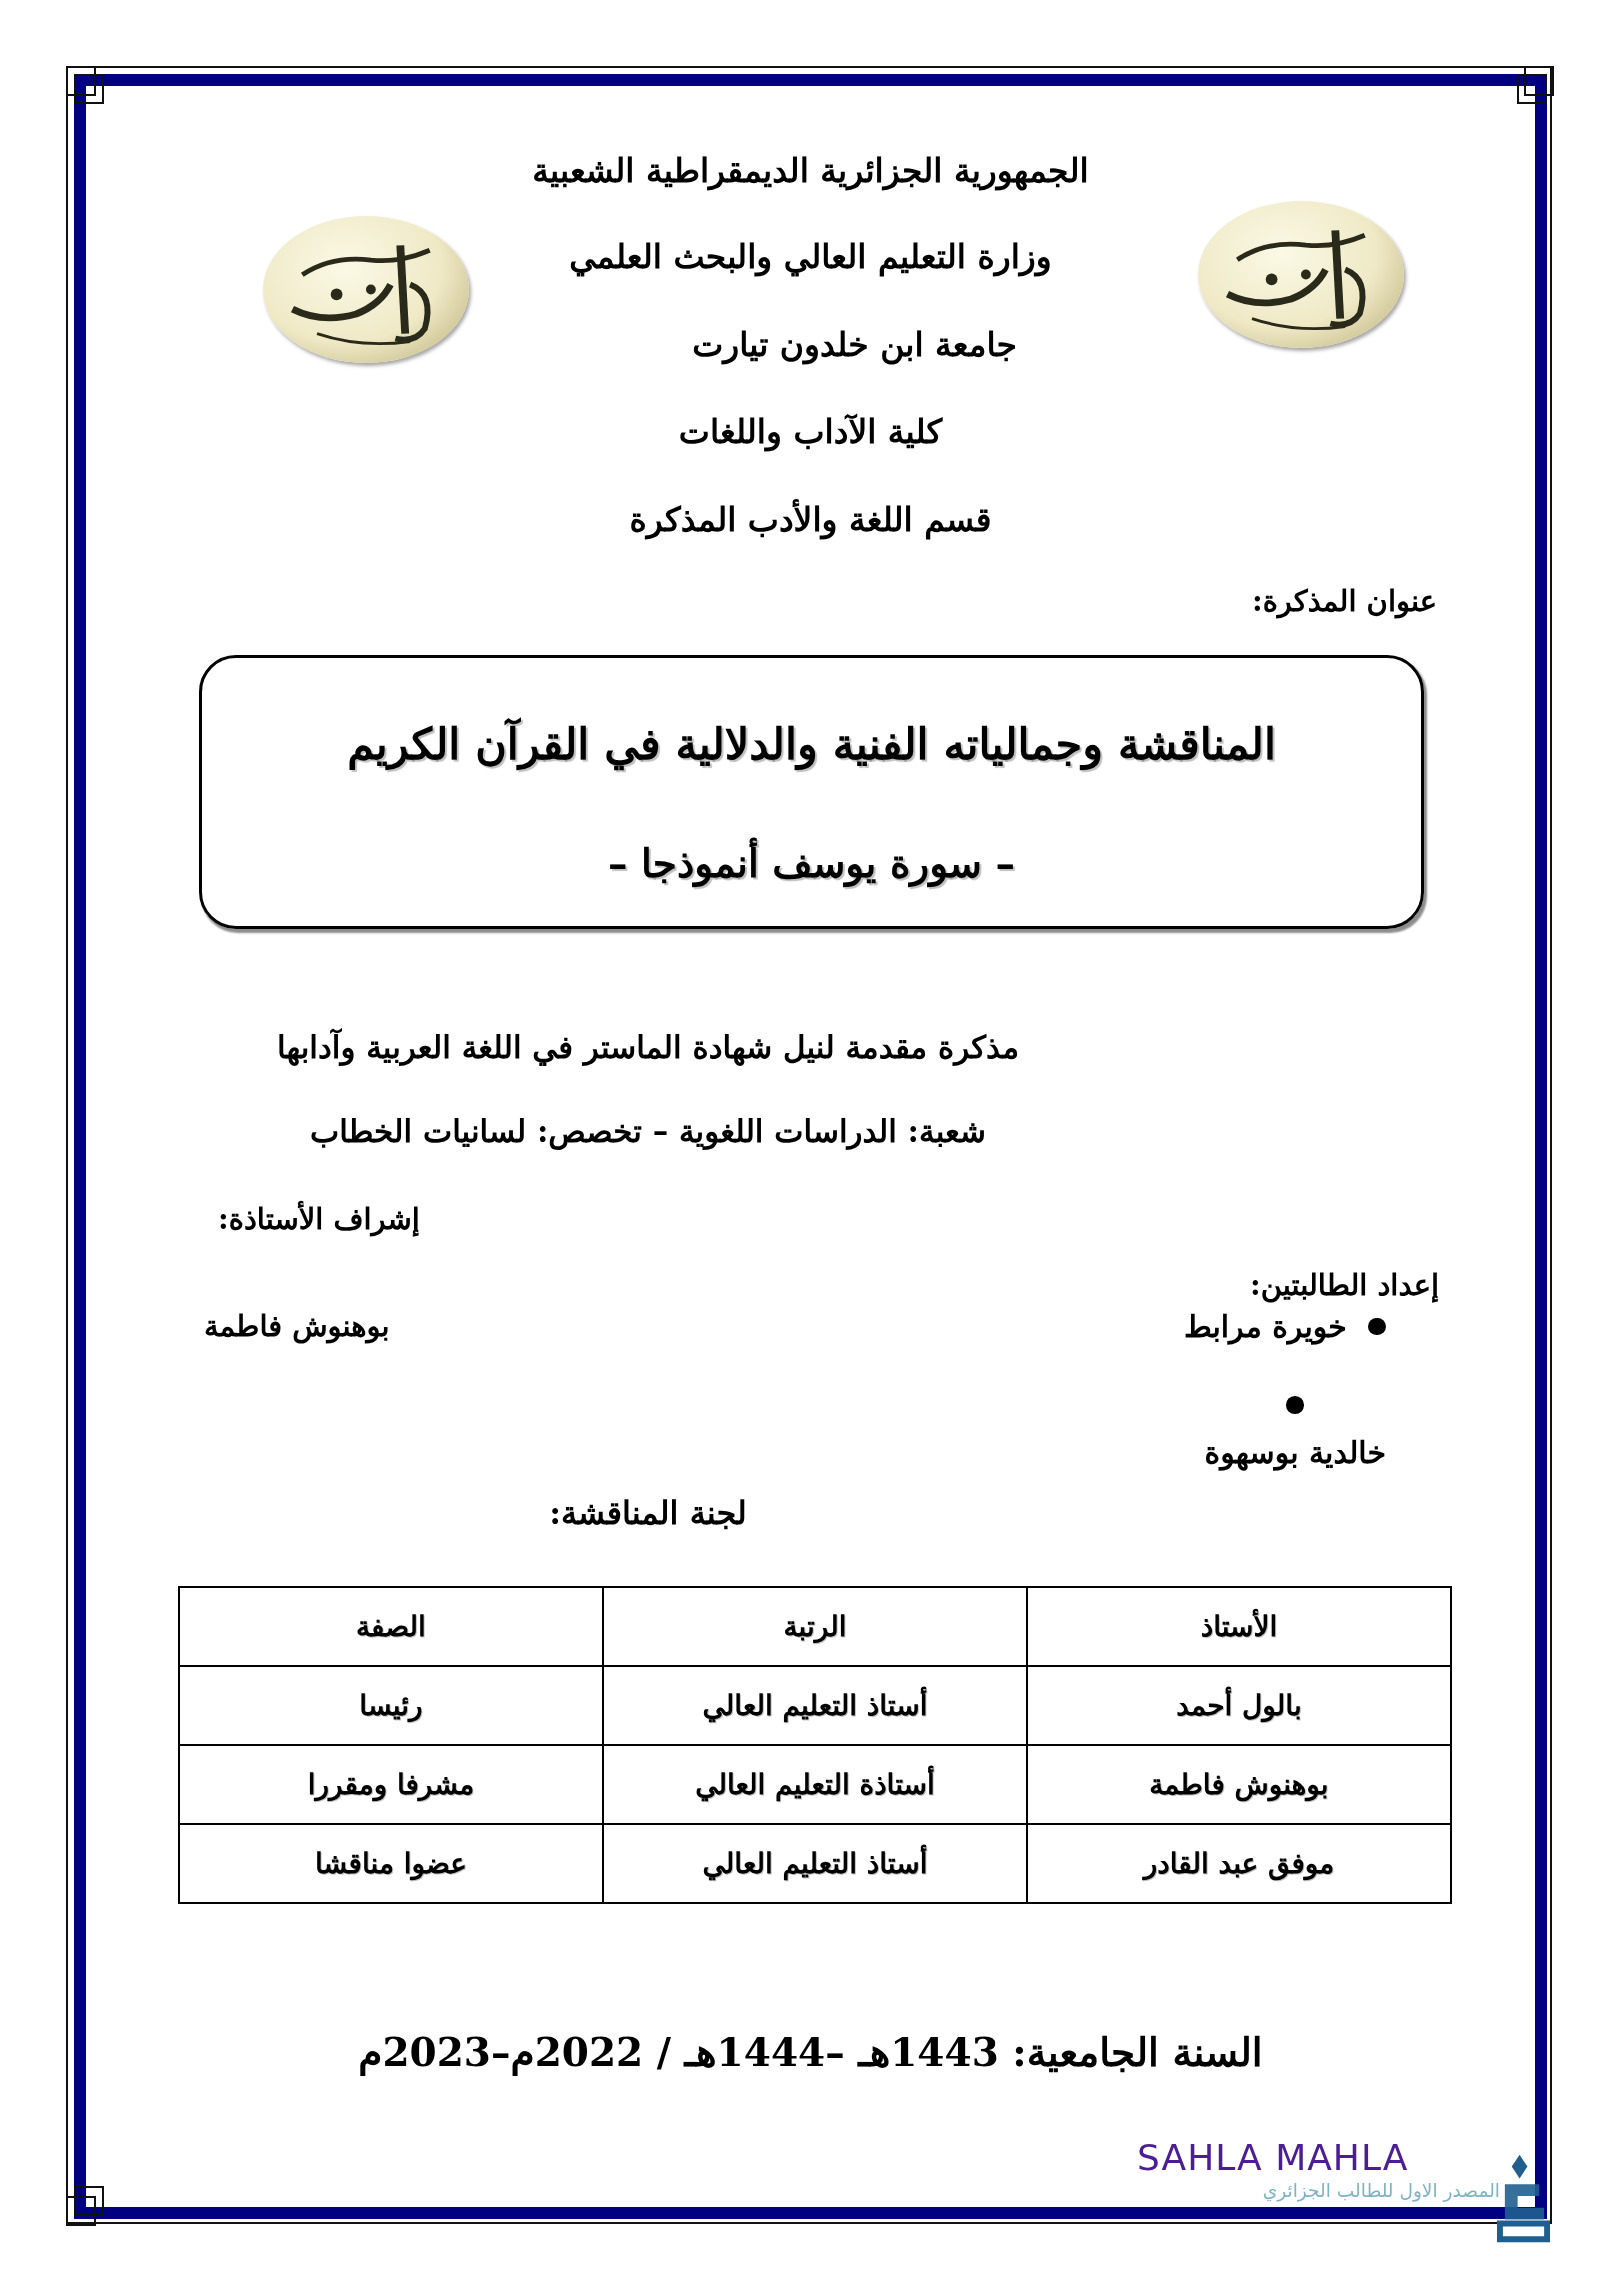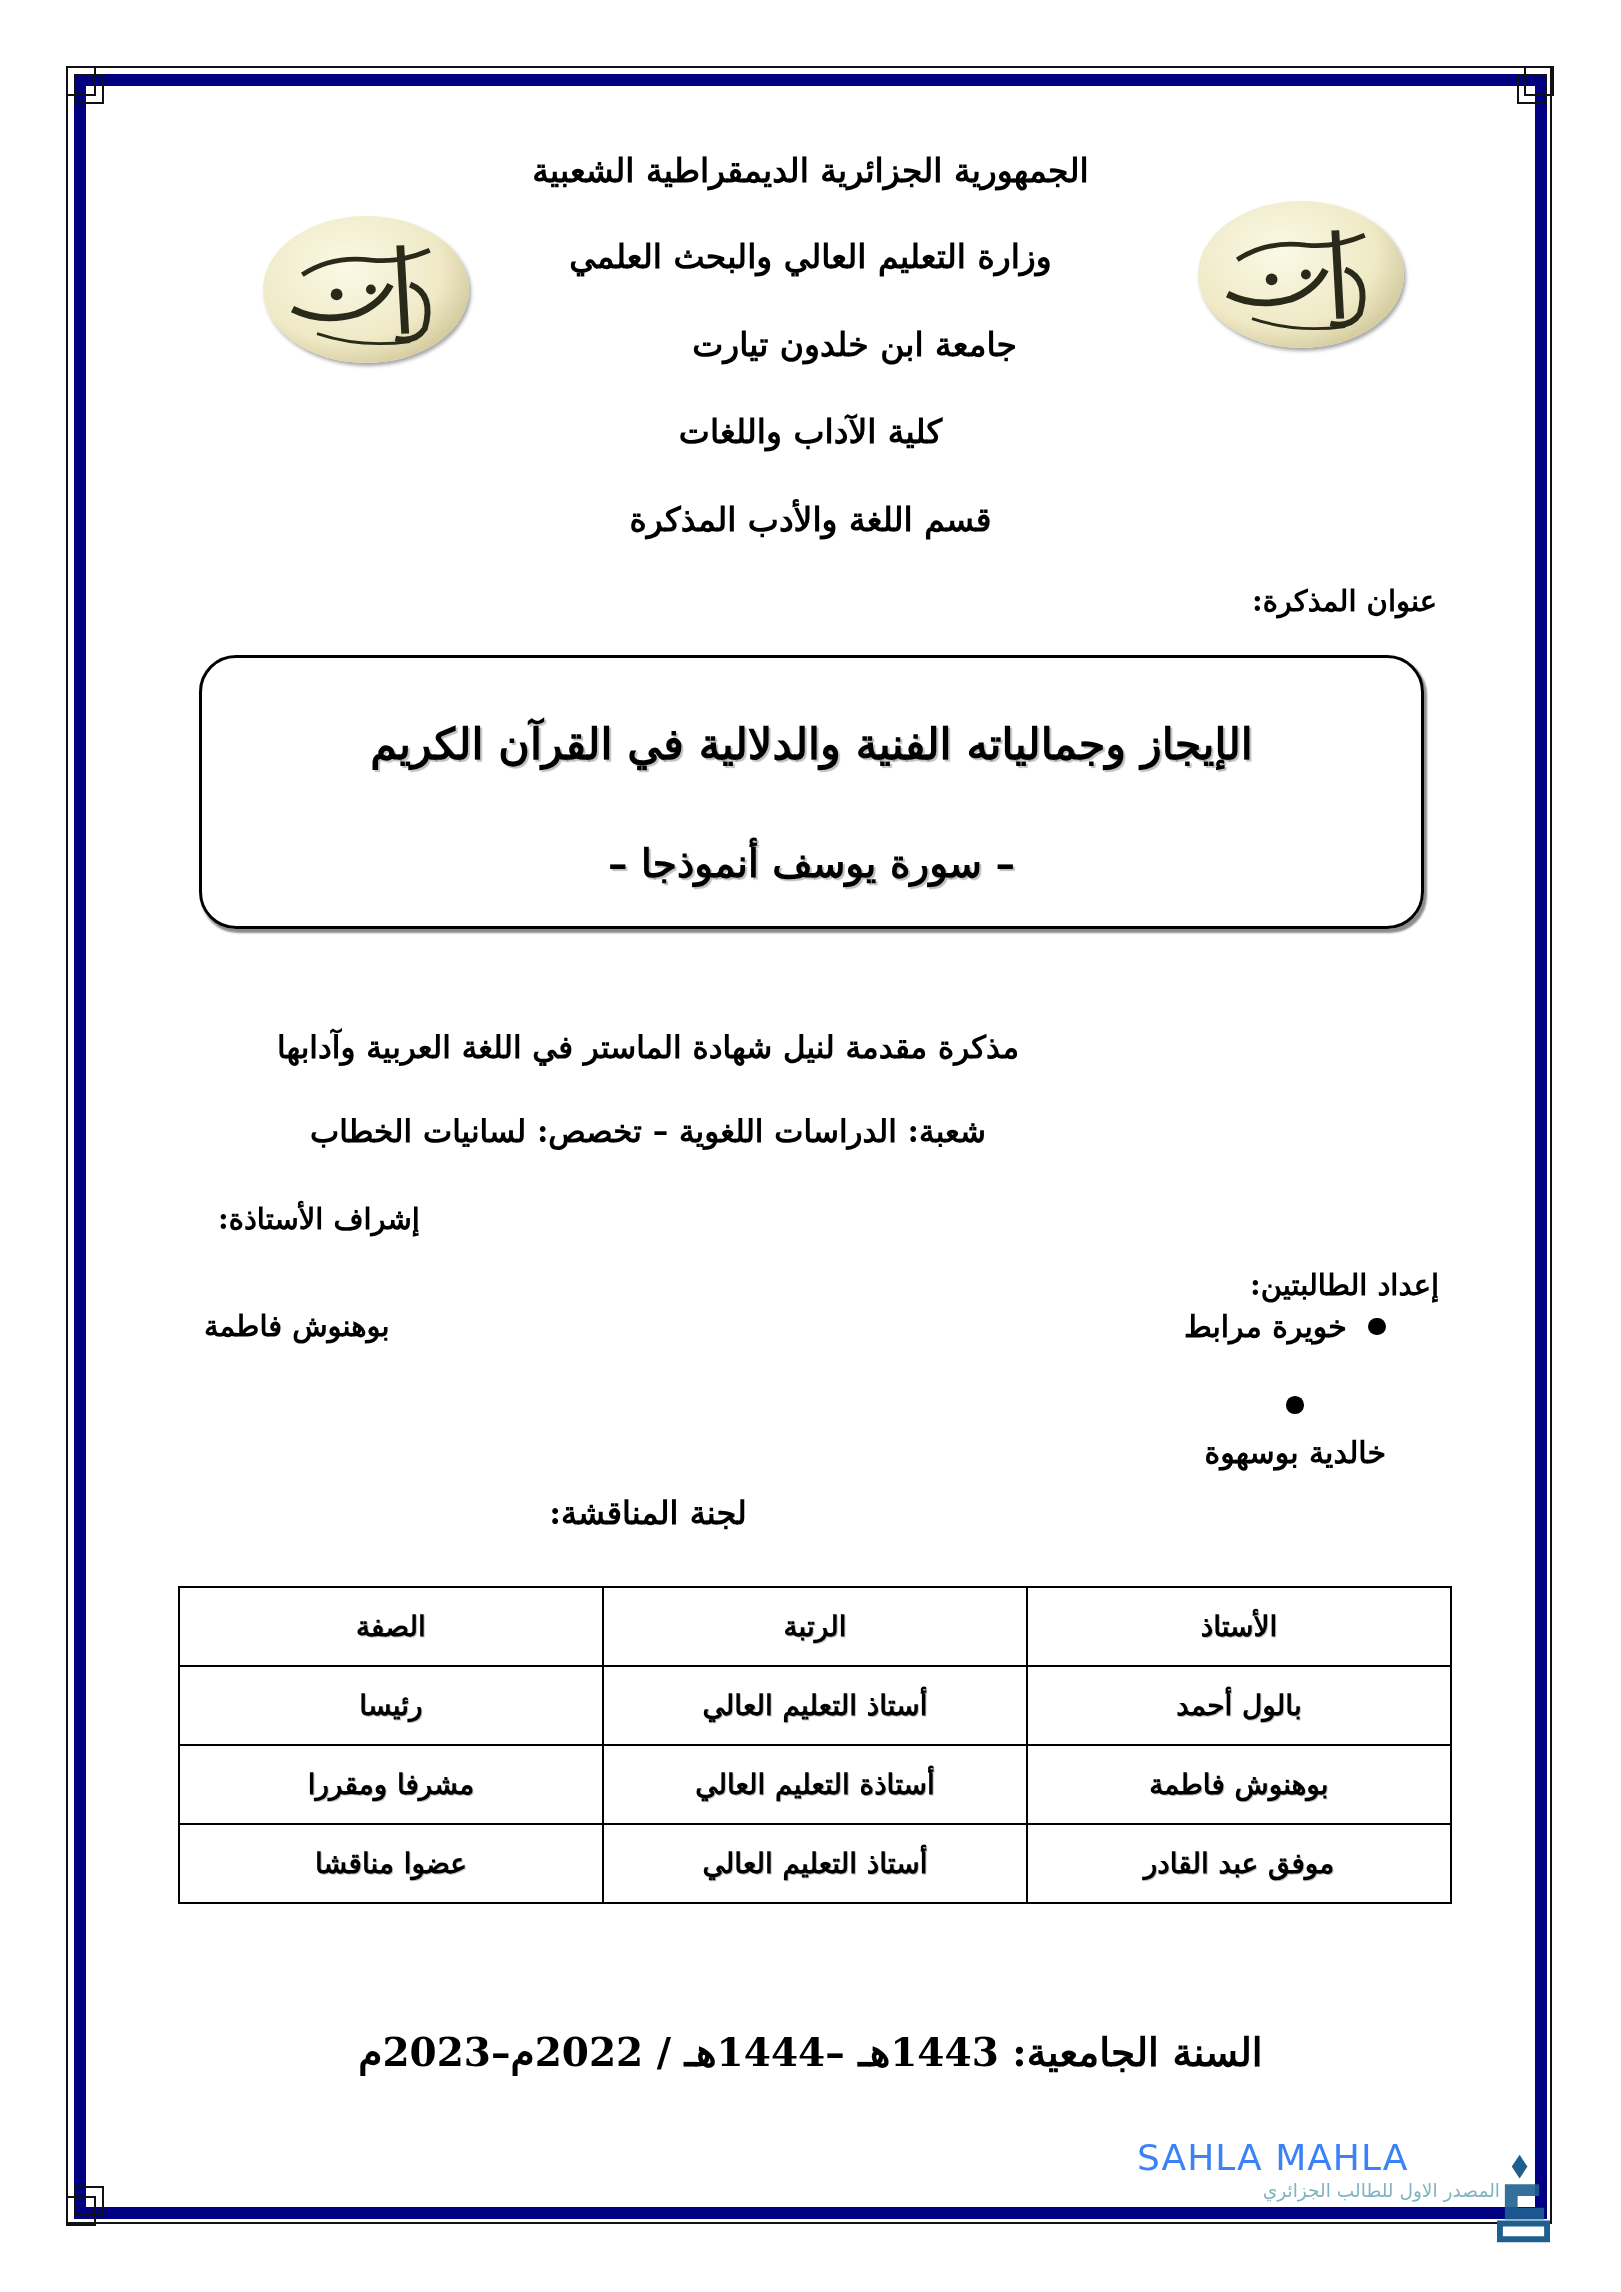--- a/index.html
+++ b/index.html
@@ -82,21 +82,21 @@
 
   .year {
     position: absolute; left: 0; width: 1621px; top: 2029px; text-align: center;
     font-size: 39px; font-weight: bold; direction: rtl;
   }
 
   
   .wm { position: absolute; left: 1137px; top: 2137px; width: 412px; height: 69px; }
   .wm-brand {
     position: absolute; left: 0; top: 0; font-family: "DejaVu Sans", "Liberation Sans", sans-serif;
-    font-size: 36px; color: #3b82f6; letter-spacing: 1px; direction: ltr; white-space: nowrap;
+    font-size: 36px; color: #4c1d95; letter-spacing: 1px; direction: ltr; white-space: nowrap;
   }
   .wm-tagline {
     position: absolute; left: 0; top: 43px; width: 363px; text-align: right;
     font-family: "DejaVu Sans", "Liberation Sans", sans-serif; font-size: 18.6px; color: #7fb3c1;
   }
   .wm-mark { position: absolute; left: 1490px; top: 2145px; width: 69px; height: 108px; }
 </style>
 </head>
 <body>
 
@@ -134,21 +134,21 @@
 
 <div class="hdr" style="top:149px;">الجمهورية الجزائرية الديمقراطية الشعبية</div>
 <div class="hdr" style="top:235px;">وزارة التعليم العالي والبحث العلمي</div>
 <div class="hdr" style="top:323px;padding-left:44px;">جامعة ابن خلدون تيارت</div>
 <div class="hdr" style="top:410px;">كلية الآداب واللغات</div>
 <div class="hdr" style="top:498px;">قسم اللغة والأدب المذكرة</div>
 
 <div class="memo-label">عنوان المذكرة:</div>
 
 <div class="title-box">
-  <div class="title-main">الإيجاز وجمالياته الفنية والدلالية في القرآن الكريم</div>
+  <div class="title-main">المناقشة وجمالياته الفنية والدلالية في القرآن الكريم</div>
   <div class="title-sub">–  سورة يوسف أنموذجا –</div>
 </div>
 
 <div class="line-bold" style="top:1029px;">مذكرة مقدمة لنيل شهادة الماستر في اللغة العربية وآدابها</div>
 <div class="line-bold" style="top:1113px;">شعبة: الدراسات اللغوية – تخصص: لسانيات الخطاب</div>
 
 <div class="label-right" style="top:1268px;text-align:center;">إعداد الطالبتين:</div>
 <div class="label-left" style="top:1202px;">إشراف الأستاذة:</div>
 
 <div class="student" style="top:1309px;">

